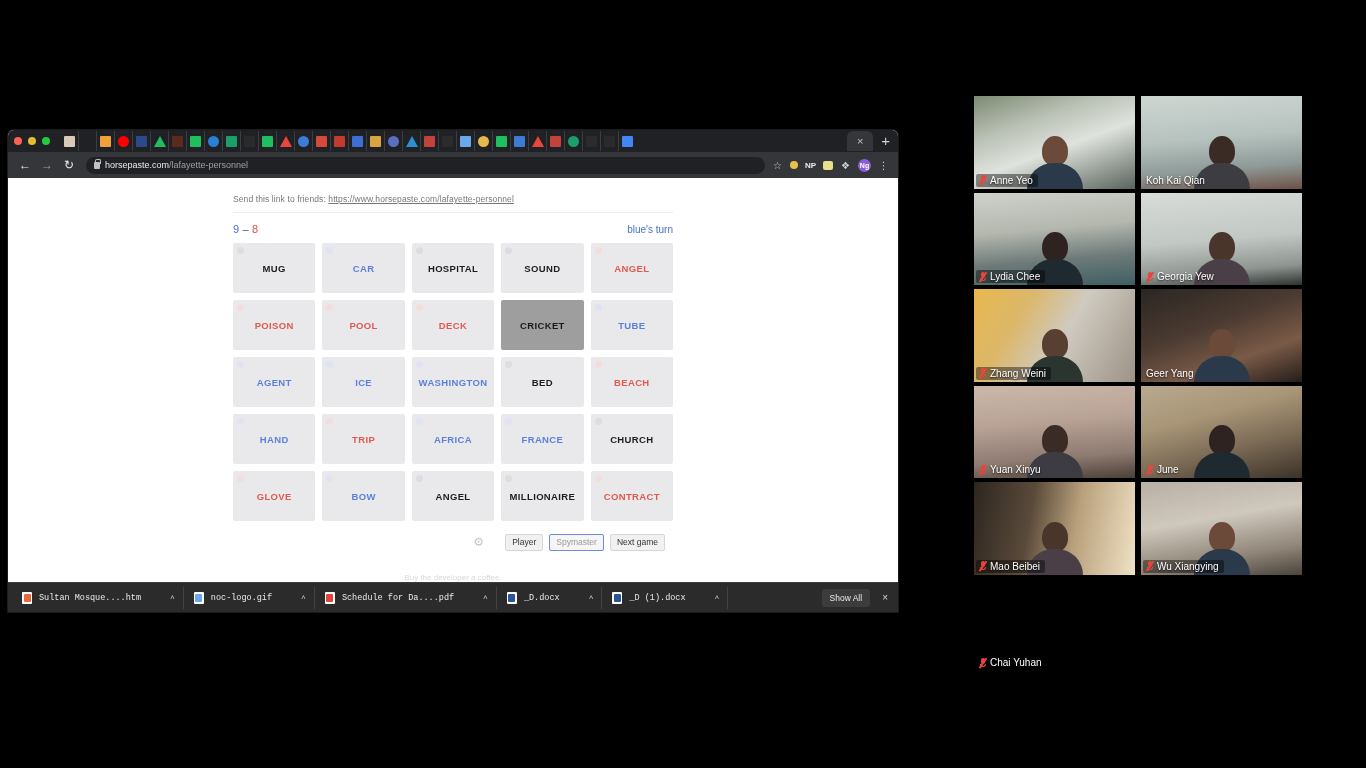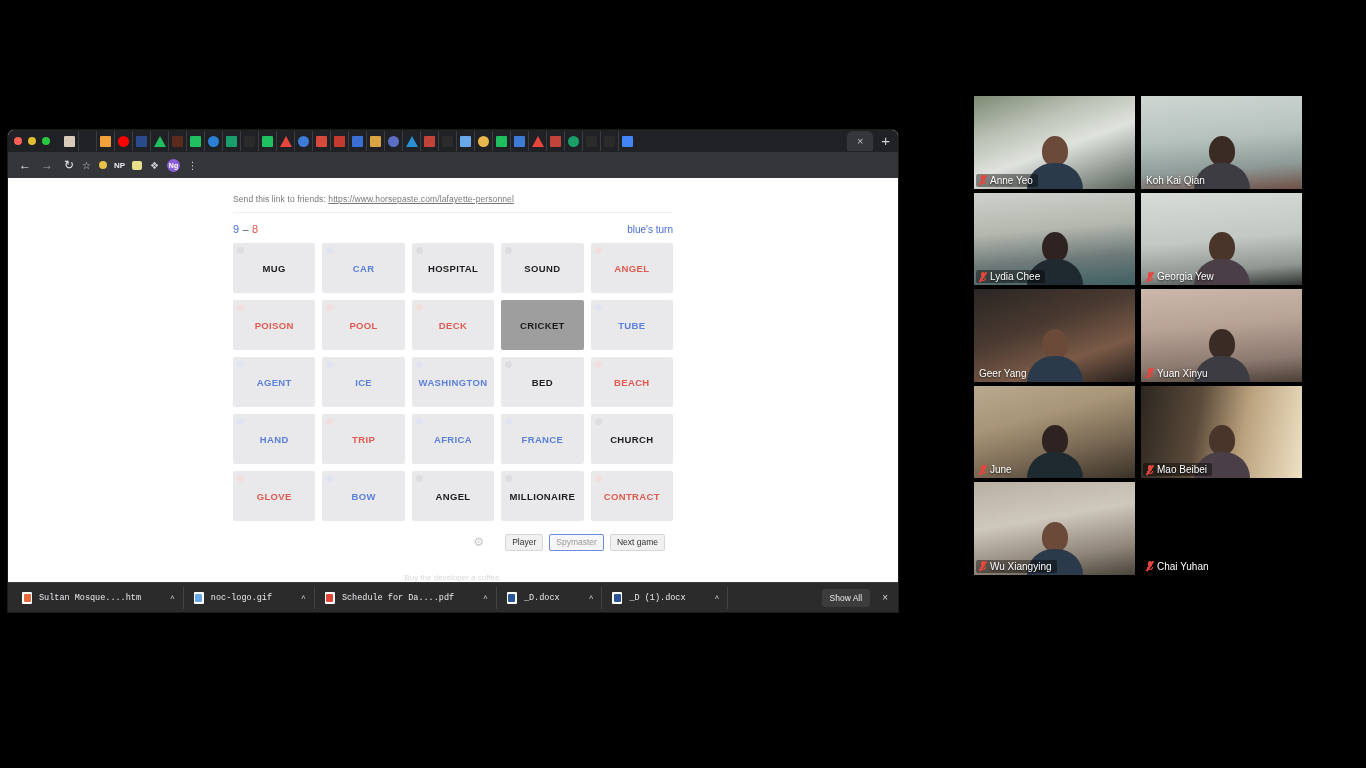--- a/index.html
+++ b/index.html
@@ -314,20 +314,24 @@
       <div class="tab active">
         <span>×</span>
       </div>
       <div class="newtab">+</div>
     </div>
 
     <div class="navbar">
       <div class="navbtn on">←</div>
       <div class="navbtn">→</div>
       <div class="navbtn on">↻</div>
+      <div class="omnibox">
+        <span class="lock"></span>
+        <span class="urltext"><span>horsepaste.com</span><span class="path">/lafayette-personnel</span></span>
+      </div>
       <div class="actions">
         <div class="act">☆</div>
         <div class="act" style="background:#e8c04a;border-radius:50%;width:8px;height:8px;"></div>
         <div class="act" style="font-size:8px;font-weight:bold;color:#e8eaed;">NP</div>
         <div class="act" style="background:#e8e08a;border-radius:2px;width:10px;height:9px;"></div>
         <div class="act">❖</div>
         <div class="avatar">Ng</div>
         <div class="act">⋮</div>
       </div>
     </div>
@@ -548,20 +552,35 @@
         <div class="nameplate nobg">
           <span class="mic">
             <span class="body"></span>
             <span class="base"></span>
             <span class="slash"></span>
           </span>
           <span class="pname">Georgia Yew</span>
         </div>
       </div>
       <div class="tile">
+        <div class="bg bg-zhang"></div>
+        <div class="person">
+          <div class="head" style="background: rgb(87, 63, 50);"></div>
+          <div class="torso" style="background: rgb(42, 53, 48);"></div>
+        </div>
+        <div class="nameplate">
+          <span class="mic">
+            <span class="body"></span>
+            <span class="base"></span>
+            <span class="slash"></span>
+          </span>
+          <span class="pname">Zhang Weini</span>
+        </div>
+      </div>
+      <div class="tile">
         <div class="bg bg-geer"></div>
         <div class="person">
           <div class="head" style="background: rgb(107, 74, 58);"></div>
           <div class="torso" style="background: rgb(43, 58, 74);"></div>
         </div>
         <div class="nameplate nobg">
           <span class="pname">Geer Yang</span>
         </div>
       </div>
       <div class="tile">

